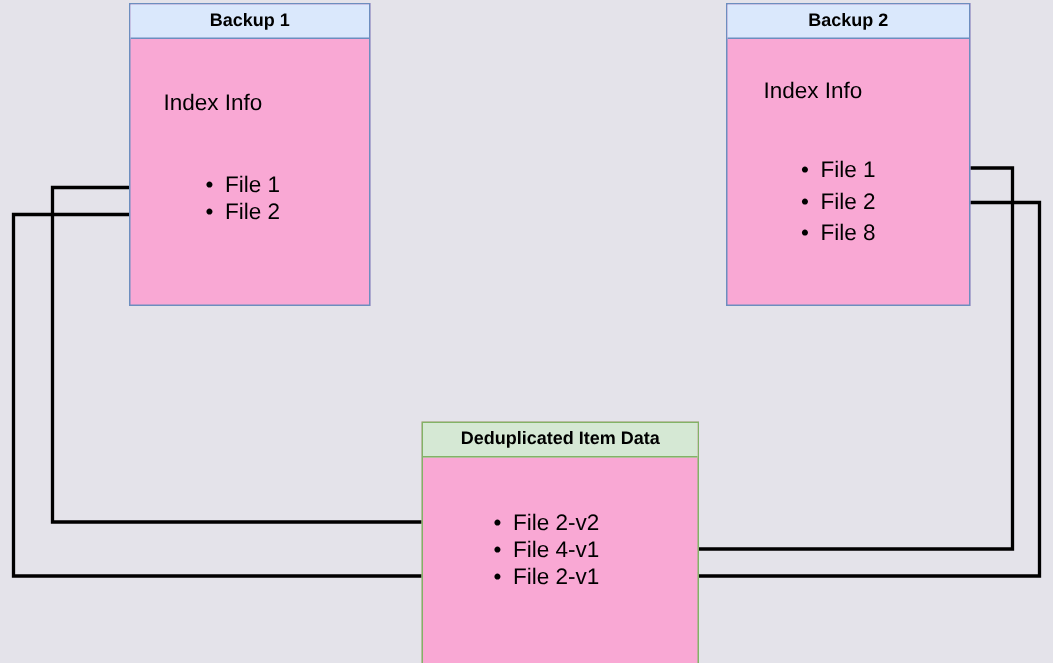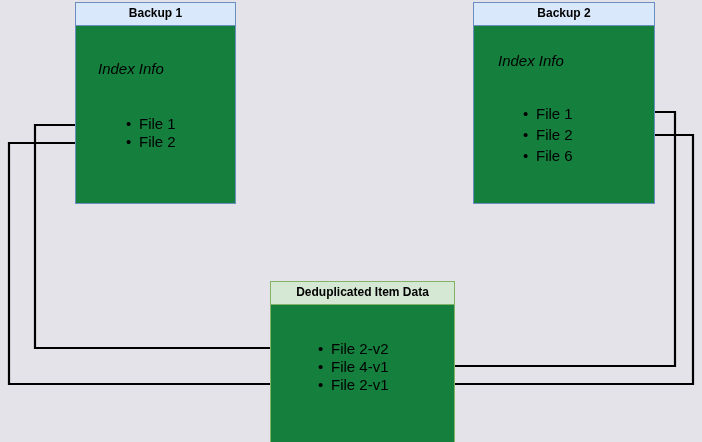--- a/index.html
+++ b/index.html
@@ -23,21 +23,22 @@
     position: absolute;
     left: 0;
     top: 0;
     width: 702px;
     height: 442px;
     pointer-events: none;
   }
   .node {
     position: absolute;
     box-sizing: border-box;
-    background: #15803d;
+    background: #f9a8d4;
+    margin-left: 11px;
   }
   .node.blue {
     border: 1px solid #6c8ebf;
   }
   .node.green {
     border: 1px solid #82b366;
   }
   .node-header {
     box-sizing: border-box;
     height: 23px;
@@ -53,21 +54,20 @@
   }
   .node.green .node-header {
     background: #d5e8d4;
     border-bottom: 1px solid #82b366;
   }
   .node-label {
     position: absolute;
     font-size: 15px;
     color: #000000;
     white-space: nowrap;
-    font-style: italic;
   }
   .bullet-list {
     position: absolute;
     margin: 0;
     padding: 0;
     list-style: none;
   }
   .bullet-list li {
     position: relative;
     font-size: 15px;
@@ -107,27 +107,27 @@
 
   <div class="node blue" style="left:75px; top:2px; width:161px; height:202px;">
     <div class="node-header">Backup 1</div>
     <div class="node-label" style="left:22px; top:57px;">Index Info</div>
     <ul class="bullet-list" style="left:50px; top:112px; line-height:18px;">
       <li>File 1</li>
       <li>File 2</li>
     </ul>
   </div>
 
-  <div class="node blue" style="left:473px; top:2px; width:182px; height:202px;">
+  <div class="node blue" style="left:473px; top:2px; width:163px; height:202px;">
     <div class="node-header">Backup 2</div>
     <div class="node-label" style="left:24px; top:49px;">Index Info</div>
     <ul class="bullet-list" style="left:49px; top:100px; line-height:21px;">
       <li>File 1</li>
       <li>File 2</li>
-      <li>File 6</li>
+      <li>File 8</li>
     </ul>
   </div>
 
   <div class="node green" style="left:270px; top:281px; width:185px; height:189px;">
     <div class="node-header">Deduplicated Item Data</div>
     <ul class="bullet-list" style="left:47px; top:58px; line-height:18px;">
       <li>File 2-v2</li>
       <li>File 4-v1</li>
       <li>File 2-v1</li>
     </ul>

